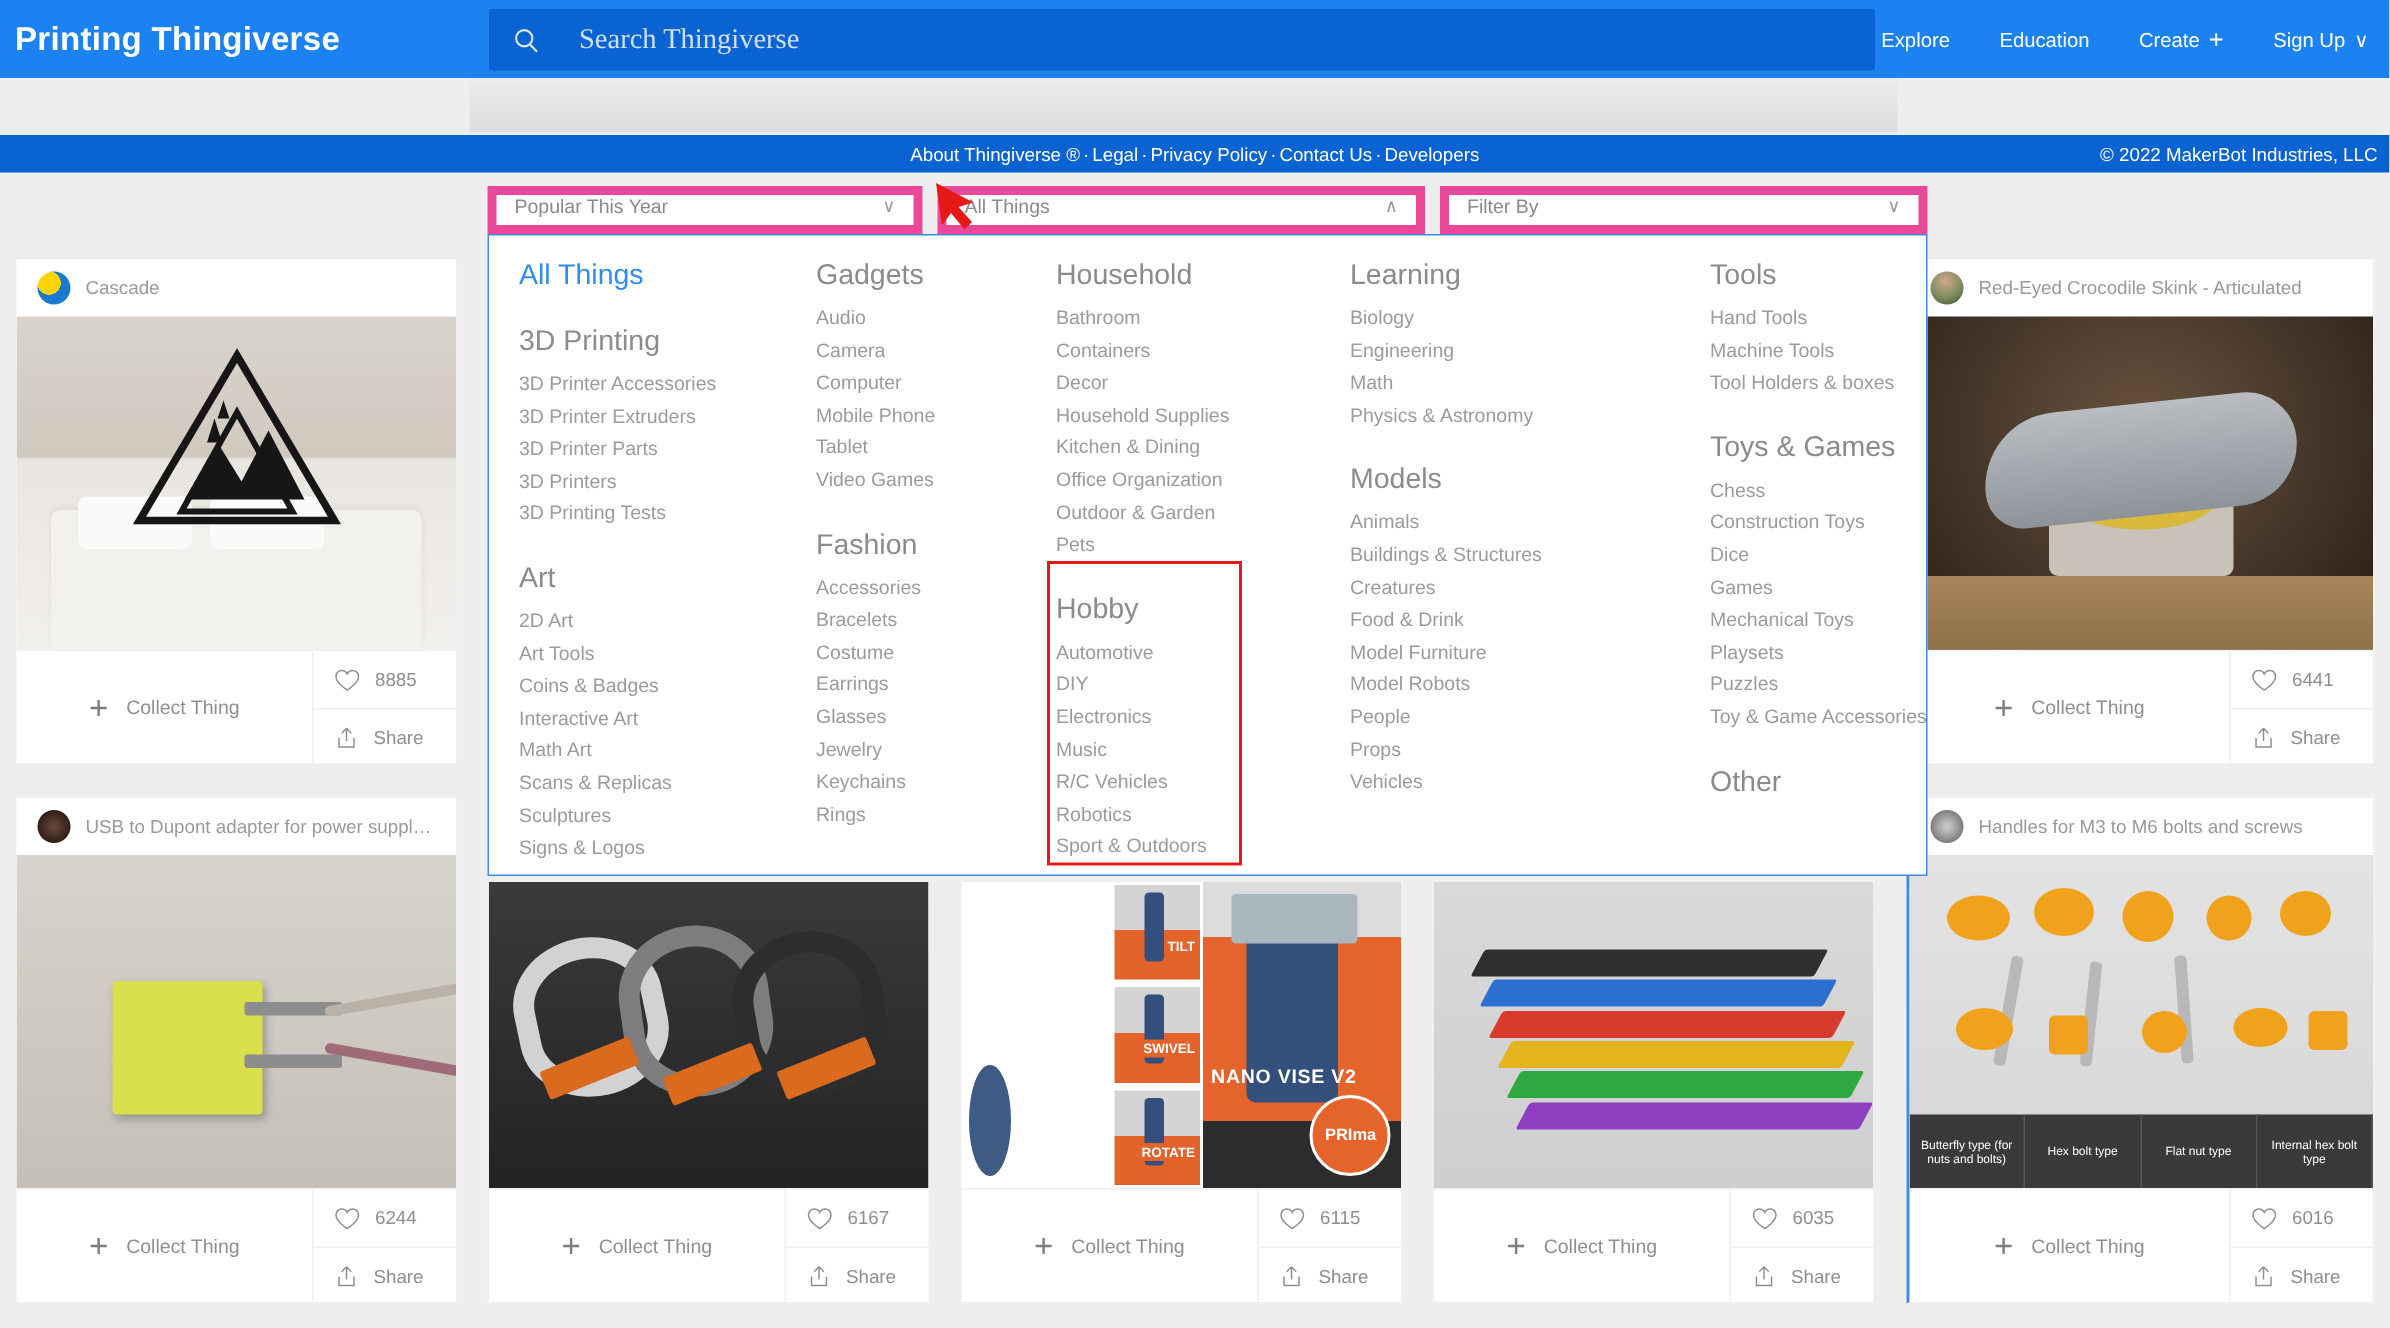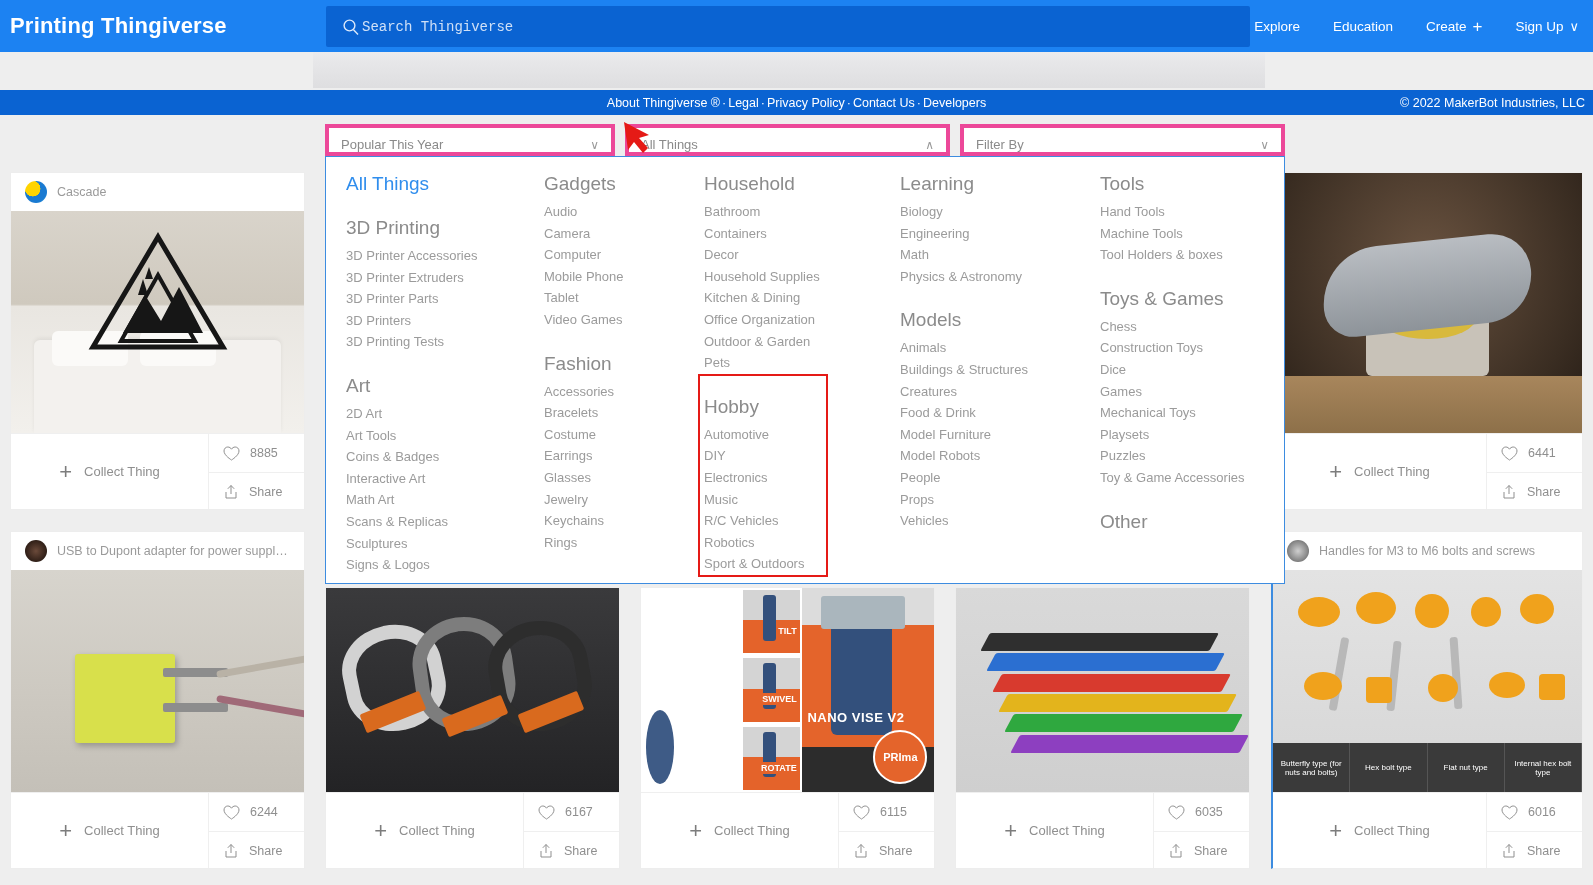--- a/index.html
+++ b/index.html
@@ -47,22 +47,22 @@
   .brand .tv { font-weight: 700; }
   .searchwrap {
     position: absolute; left: 326px; top: 6px; width: 924px; height: 41px;
     background: #0a63d2; border-radius: 2px;
     display: flex; align-items: center;
   }
   .search-icon { margin-left: 16px; width: 18px; height: 18px; position: relative; }
   .search-icon svg { display: block; }
   .search-input {
     flex: 1; border: 0; outline: 0; background: transparent;
-    color: #e9f1fb; font-size: 14px; font-family: Liberation Mono, monospace;
-    margin-left: 0; height: 100%;
+    color: #e9f1fb; font-size: 19px; font-family: Liberation Serif, serif;
+    margin-left: 24px; height: 100%;
   }
   .search-input::placeholder { color: #cfe0f7; }
   .navlinks {
     position: absolute; right: 8px; top: 0; height: 52px;
     display: flex; align-items: center; gap: 33px; padding-right: 6px;
   }
   .navlink {
     color: #ffffff; font-size: 13.5px; white-space: nowrap; cursor: pointer;
     display: flex; align-items: center; gap: 6px;
   }
@@ -85,42 +85,42 @@
     position: absolute; right: 8px; top: 0; height: 25px;
     display: flex; align-items: center; font-size: 12.5px;
   }
 
   
   .filterbar {
     position: absolute; left: 325px; top: 124px; width: 960px; height: 32px;
     display: flex; gap: 10px; z-index: 14;
   }
   .select {
-    background: #ffffff; border: 4px solid #ec4899; height: 32px;
-    display: flex; align-items: flex-end; justify-content: space-between;
+    background: #ffffff; border: 6px solid #ec4899; height: 32px;
+    display: flex; align-items: flex-start; justify-content: space-between;
     padding: 0 12px; font-size: 13px; color: #8a8a8a; cursor: pointer;
   }
   .select.s1 { width: 290px; }
   .select.s2 { width: 325px; }
   .select.s3 { width: 325px; }
   .select .caret { font-size: 12px; color: #9a9a9a; }
 
   
   .dropdown {
     position: absolute; left: 325px; top: 156px; width: 960px; height: 428px;
     background: #ffffff; border: 1px solid #3d8ce0; z-index: 15;
     padding: 16px 20px 10px 20px;
     display: flex;
   }
   .dd-col { flex: 0 0 auto; }
   .dd-col.c1 { width: 198px; }
   .dd-col.c2 { width: 160px; }
   .dd-col.c3 { width: 196px; position: relative; }
   .dd-col.c4 { width: 200px; }
-  .dd-col.c5 { width: 180px; }
+  .dd-col.c5 { width: 180px; margin-left: 40px; }
   .dd-head {
     font-size: 19px; color: #8b8b8b; font-weight: 400;
     margin: 0 0 6px 0; line-height: 22px; cursor: pointer;
   }
   .dd-head.active { color: #2f8ded; }
   .dd-head.first { margin-top: 0; }
   .dd-group { margin-bottom: 22px; }
   .dd-item {
     font-size: 13px; color: #9b9b9b; line-height: 21.6px; cursor: pointer;
     white-space: nowrap;
@@ -687,20 +687,24 @@
             <path d="M8 1.5 L8 10 M8 1.5 L4.8 4.8 M8 1.5 L11.2 4.8" fill="none" stroke="#8f8f8f" stroke-width="1"></path>
             <path d="M3 8 L3 14 L13 14 L13 8" fill="none" stroke="#8f8f8f" stroke-width="1"></path>
           </svg>
           <span>Share</span>
         </div>
       </div>
     </div>
   </div>
 
   <div class="card" id="card-skink">
+    <div class="card-head">
+      <div class="avatar" style="background:radial-gradient(circle at 45% 30%,#cfa98b 0%,#7d8c5e 55%,#3c4a2c 100%);"></div>
+      <div class="card-title">Red-Eyed Crocodile Skink - Articulated</div>
+    </div>
     <div class="card-img img-skink">
       <div class="table"></div>
       <div class="jar"></div>
       <div class="ring"></div>
       <div class="liz"></div>
     </div>
     <div class="card-foot">
       <div class="collect">
         <span class="plus">+</span>
         <span>Collect Thing</span>

